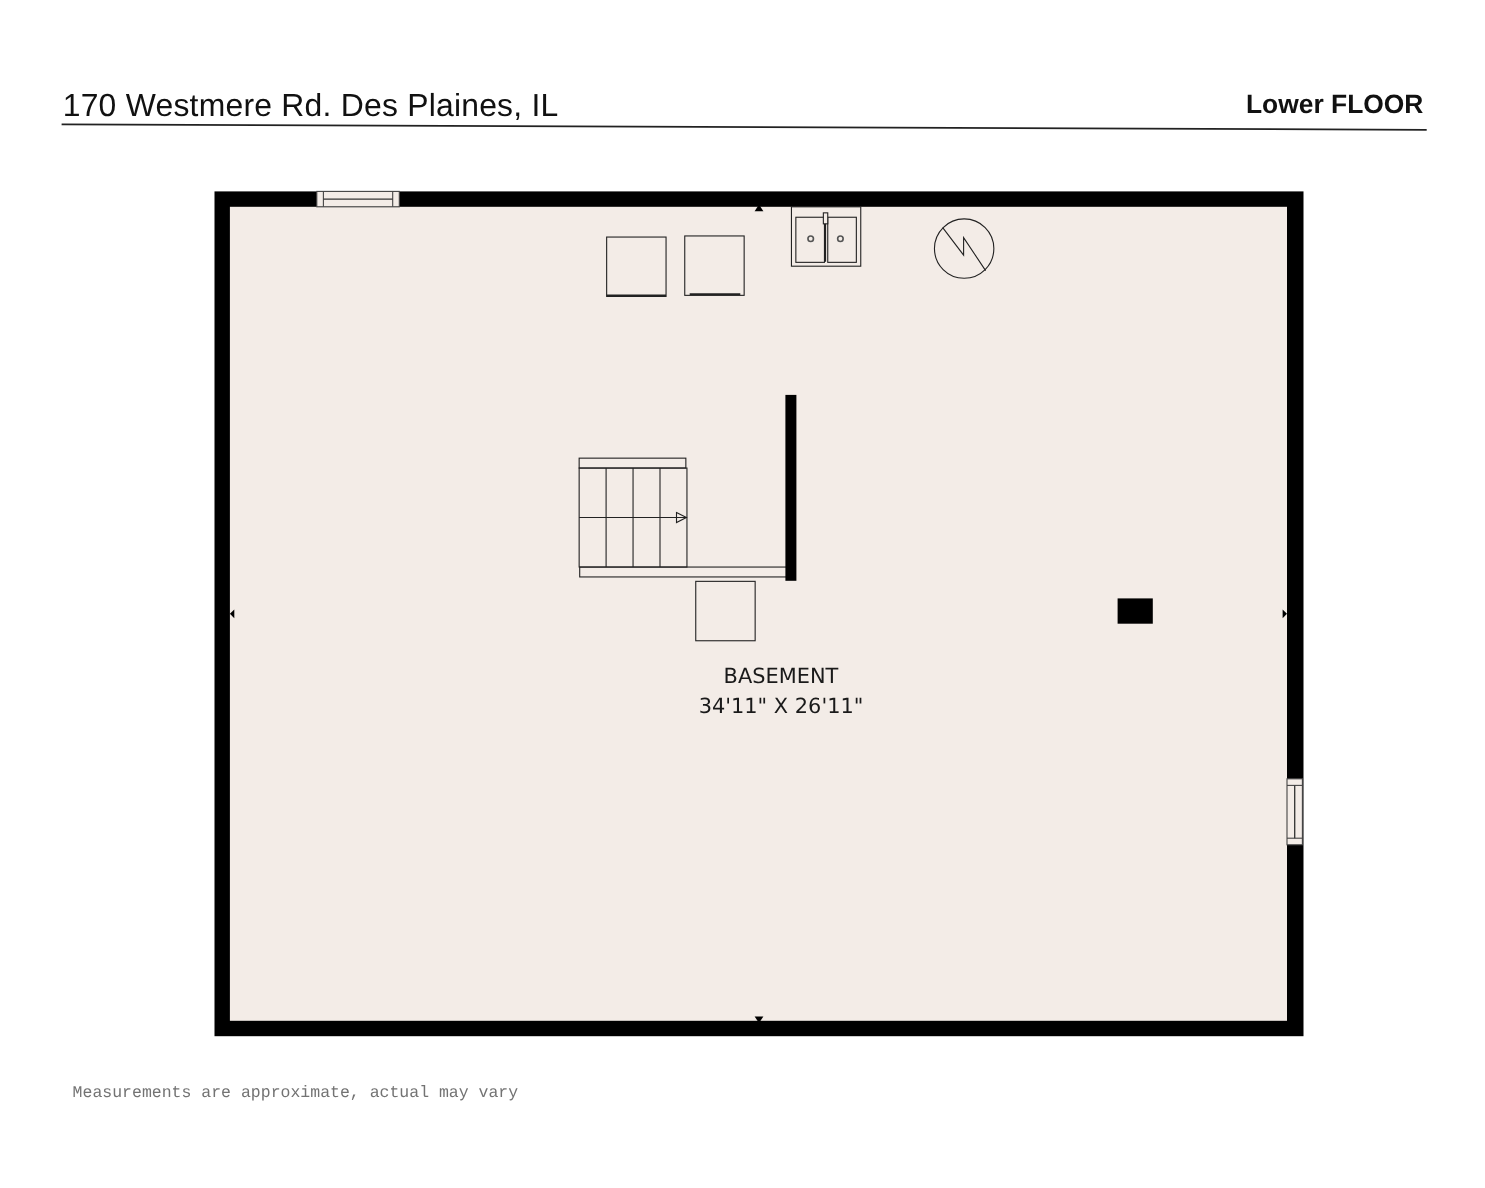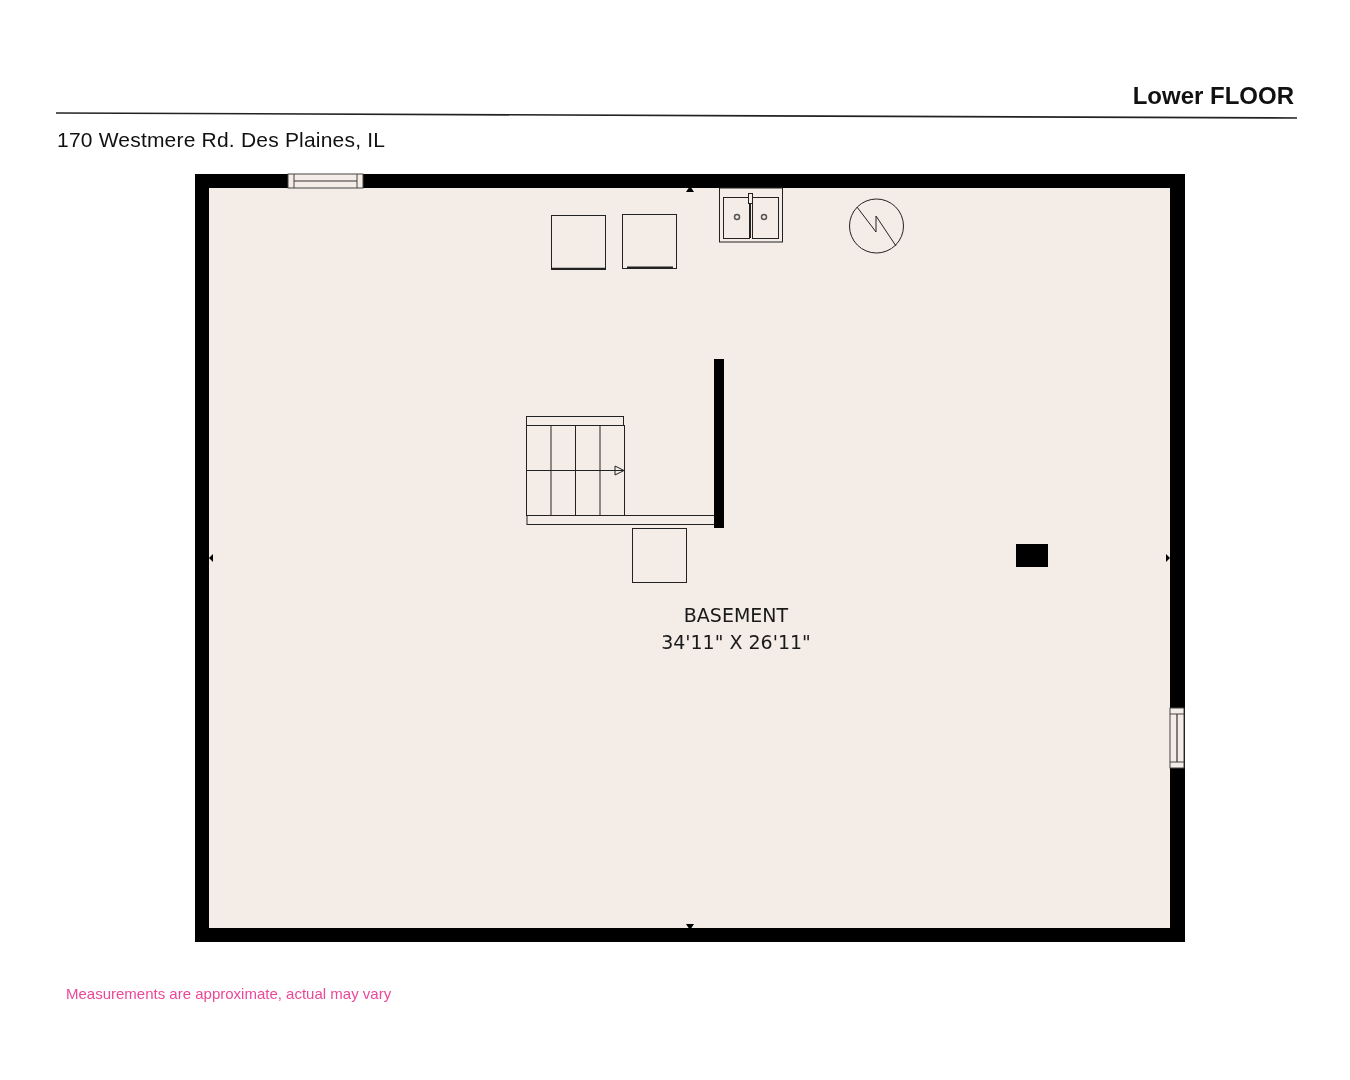--- a/index.html
+++ b/index.html
@@ -1,21 +1,21 @@
 <!DOCTYPE html>
 <html><head>
   <meta charset="utf-8">
   <style>
     html, body { margin: 0; padding: 0; background: #ffffff; }
     body { width: 1350px; height: 1080px; position: relative; overflow: hidden; font-family: "Liberation Sans", sans-serif; }
-    .address { position: absolute; left: 57px; top: 80px; font-size: 21px; color: #111; font-family: "Liberation Sans", sans-serif; white-space: nowrap; letter-spacing: 0.2px; margin-top: 48px; }
+    .address { position: absolute; left: 57px; top: 80px; font-size: 29px; color: #111; font-family: "Liberation Sans", sans-serif; white-space: nowrap; letter-spacing: 0.2px; }
     .floor-title { position: absolute; right: 56px; top: 82px; font-size: 24px; font-weight: bold; color: #111; font-family: "Liberation Sans", sans-serif; white-space: nowrap; }
     .plan { position: absolute; left: 0; top: 0; }
-    .room-label { position: absolute; left: 636px; top: 602px; width: 200px; text-align: center; font-family: "DejaVu Sans", sans-serif; font-size: 19px; color: #1a1a1a; line-height: 27px; }
-    .disclaimer { position: absolute; left: 66px; top: 985px; font-family: Liberation Sans, sans-serif; font-size: 15px; color: #ec4899; white-space: nowrap; }
+    .room-label { position: absolute; left: 610px; top: 602px; width: 200px; text-align: center; font-family: "DejaVu Sans", sans-serif; font-size: 19px; color: #1a1a1a; line-height: 27px; }
+    .disclaimer { position: absolute; left: 66px; top: 985px; font-family: Liberation Mono, monospace; font-size: 15px; color: #737373; white-space: nowrap; }
   </style>
 </head>
 <body>
 
 <div class="address">170 Westmere Rd. Des Plaines, IL</div>
 <div class="floor-title">Lower FLOOR</div>
 
 <svg class="plan" width="1350" height="1080" viewBox="0 0 1350 1080">
 
   <line x1="56" y1="113" x2="1297" y2="118" stroke="#222" stroke-width="1.6"></line>

